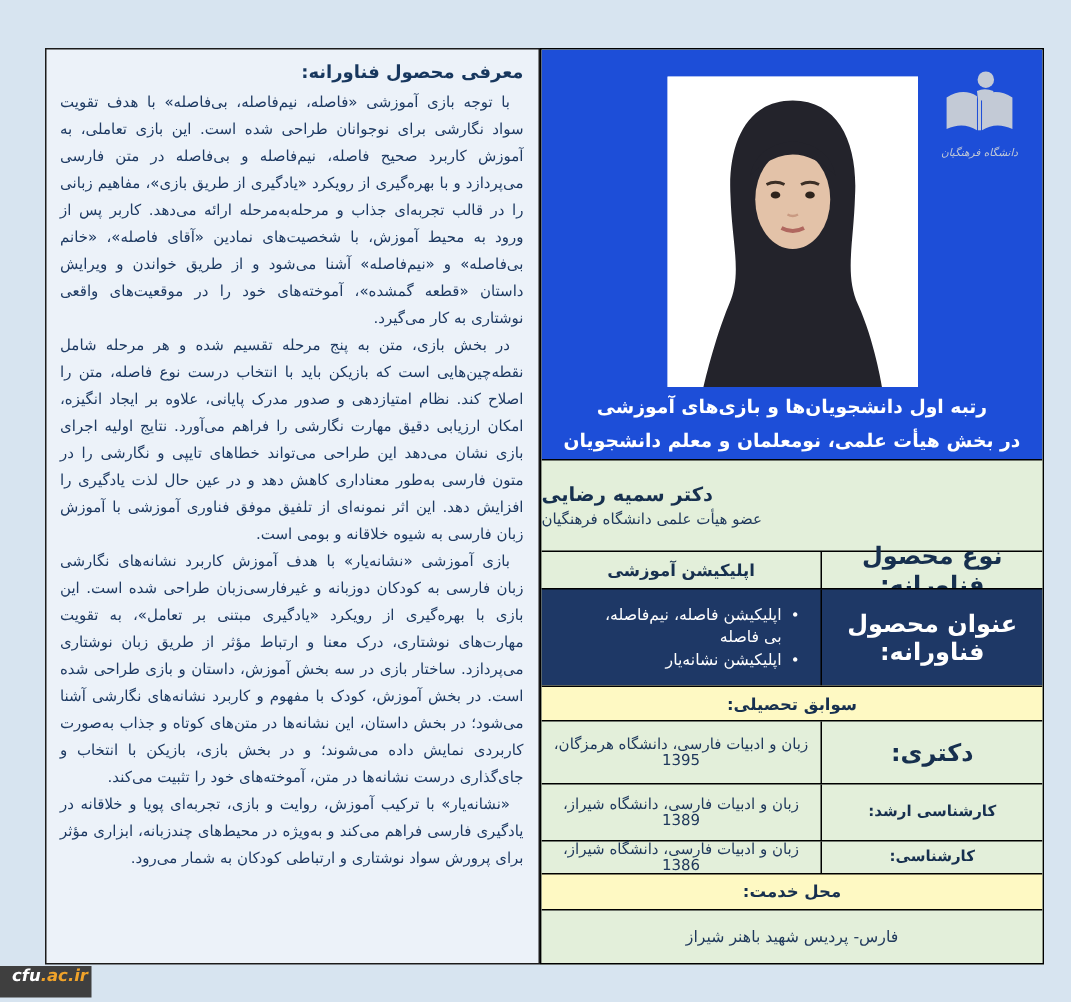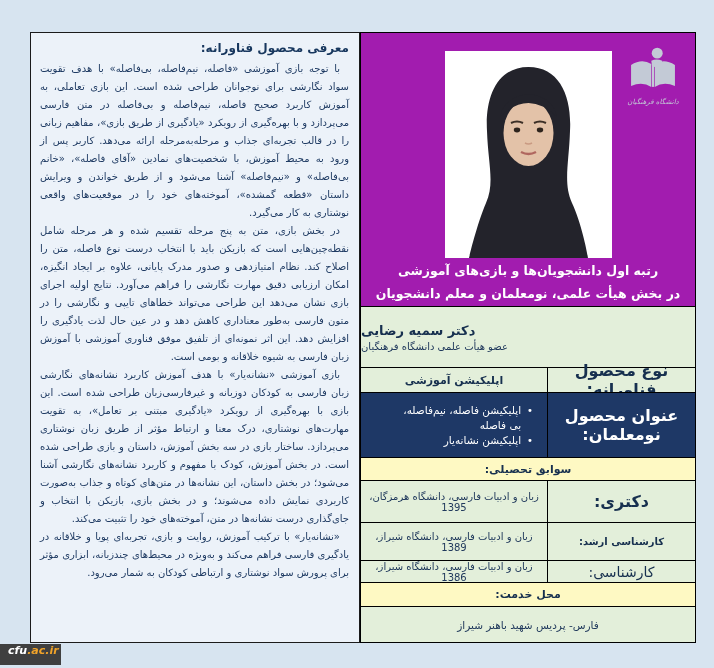--- a/index.html
+++ b/index.html
@@ -22,21 +22,21 @@
   .profile {
     width: 336px; height: 611px;
     border: 1px solid #000;
     background: #e3efda;
     display: flex; flex-direction: column;
     overflow: hidden;
   }
   .p-header {
     position: relative;
     height: 273px;
-    background: #a21caf;
+    background: #1d4ed8;
     flex: 0 0 auto;
   }
   .logo-wrap {
     position: absolute; top: 10px; right: 4px;
     width: 76px; text-align: center;
   }
   .logo-wrap svg { width: 54px; height: 54px; display:block; margin: 0 auto; }
   .logo-caption {
     color: #c3cad6; font-size: 7px; font-style: italic;
     letter-spacing: 0.5px; margin-top: 1px; white-space: nowrap;
@@ -92,21 +92,21 @@
     border-top: 1px solid #000; background: #fef9c3;
     display: flex; align-items: center; justify-content: center;
     font-weight: bold; font-size: 11px; color: #17304f;
     flex: 0 0 auto;
   }
   .row-edu { background:#e3efda; }
   .row-doc { height: 42px; }
   .row-ma  { height: 38px; }
   .row-ma .plabel { font-size: 10px; }
   .row-ba  { height: 22px; }
-  .row-ba .plabel { font-weight: normal; font-size: 14px; }
+  .row-ba .plabel { font-weight: bold; font-size: 10px; }
   .row-sec-edu { height: 23px; }
   .row-sec-work { height: 24px; text-align: center; }
   .row-workplace {
     border-top: 1px solid #000; background: #e3efda;
     flex: 1 1 auto;
     display: flex; align-items: center; justify-content: center;
     font-size: 10.5px; color: #20395c;
   }
 
   
@@ -186,21 +186,21 @@
       <div class="person-name">دکتر سمیه رضایی</div>
       <div class="person-role">عضو هیأت علمی دانشگاه فرهنگیان</div>
     </div>
 
     <div class="prow row-type">
       <div class="plabel">نوع محصول فناورانه:</div>
       <div class="pvalue">اپلیکیشن آموزشی</div>
     </div>
 
     <div class="prow row-title">
-      <div class="plabel">عنوان محصول نومعلمان:</div>
+      <div class="plabel">عنوان محصول فناورانه:</div>
       <div class="pvalue">
         <div class="bullet-item">
           <span class="bullet-dot">•</span>
           <span class="bullet-text">اپلیکیشن فاصله، نیم‌فاصله، بی فاصله</span>
         </div>
         <div class="bullet-item">
           <span class="bullet-dot">•</span>
           <span class="bullet-text">اپلیکیشن نشانه‌یار</span>
         </div>
       </div>

